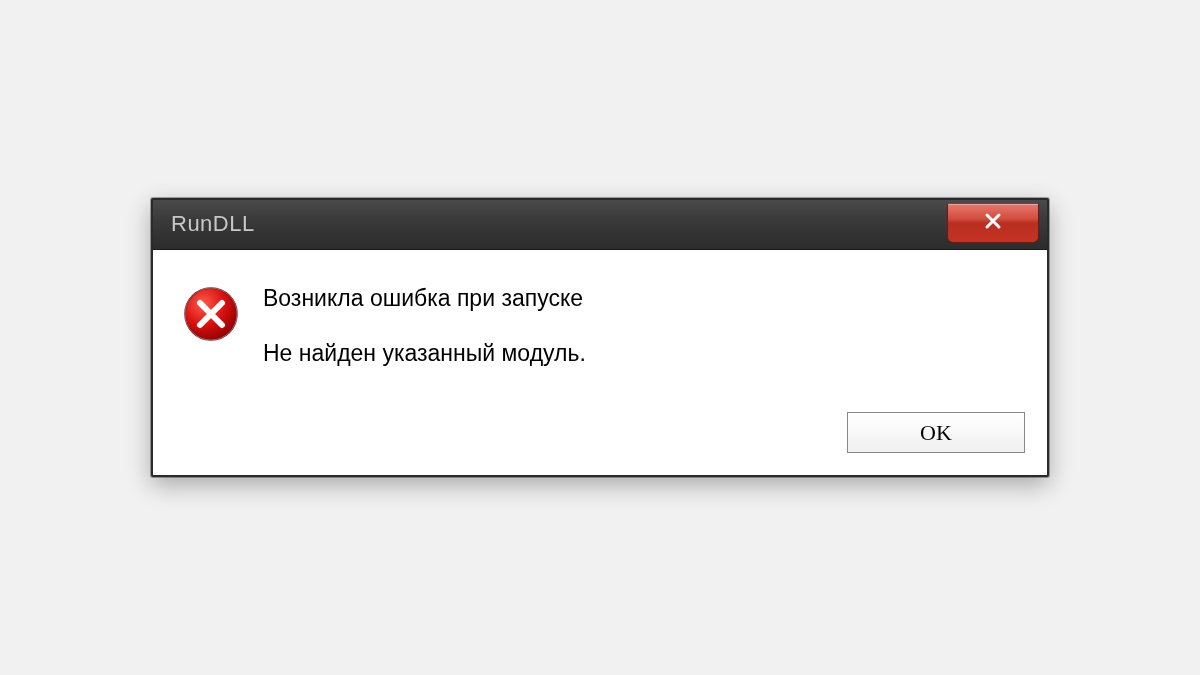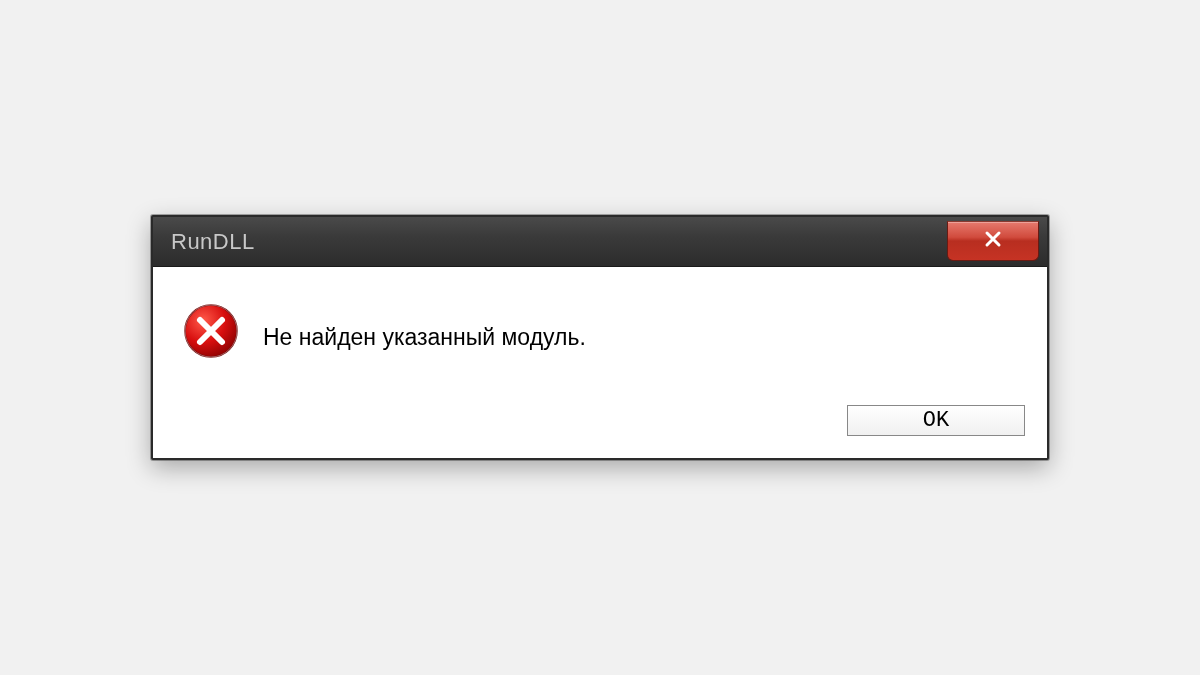--- a/index.html
+++ b/index.html
@@ -91,27 +91,27 @@
       margin-top: 22px;
     }
     .button-row {
       display: flex;
       justify-content: flex-end;
       padding: 18px 22px 22px 22px;
       background: #ffffff;
     }
     .ok-btn {
       min-width: 178px;
-      height: 31px;
+      height: 41px;
       background: linear-gradient(to bottom, #ffffff, #f0f0f0);
       border: 1.5px solid #888888;
       font-size: 22px;
       color: #000;
       cursor: pointer;
-      font-family: Liberation Mono, monospace;
+      font-family: Liberation Serif, serif;
     }
   </style>
 </head>
 <body>
 
 <div class="dialog">
   <div class="titlebar">
     <span class="title">RunDLL</span>
     <div class="close-btn">
       <span>
@@ -133,20 +133,21 @@
               <stop offset="100%" stop-color="#9a0404"></stop>
             </radialGradient>
           </defs>
           <circle cx="28" cy="28" r="26" fill="url(#redGrad)" stroke="#6e0000" stroke-width="1.5"></circle>
           <circle cx="28" cy="28" r="26" fill="none" stroke="rgba(255,255,255,0.4)" stroke-width="1"></circle>
           <path d="M17 17 L39 39 M39 17 L17 39" stroke="#ffffff" stroke-width="6" stroke-linecap="round" fill="none"></path>
         </svg>
       </span>
     </div>
     <div class="message-block">
+      <span class="msg-line1">Возникла ошибка при запуске</span>
       <span class="msg-line3">Не найден указанный модуль.</span>
     </div>
   </div>
 
   <div class="button-row">
     <button class="ok-btn">OK</button>
   </div>
 </div>
 
 </body></html>

